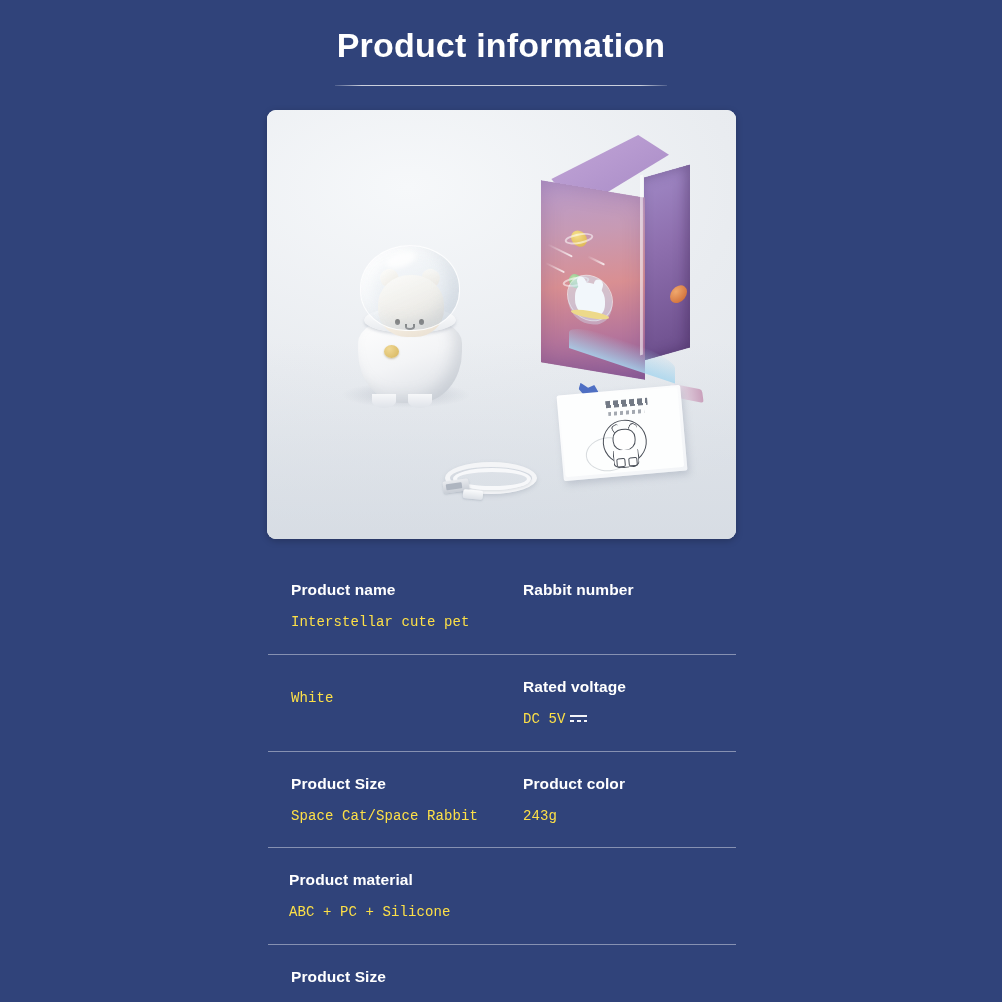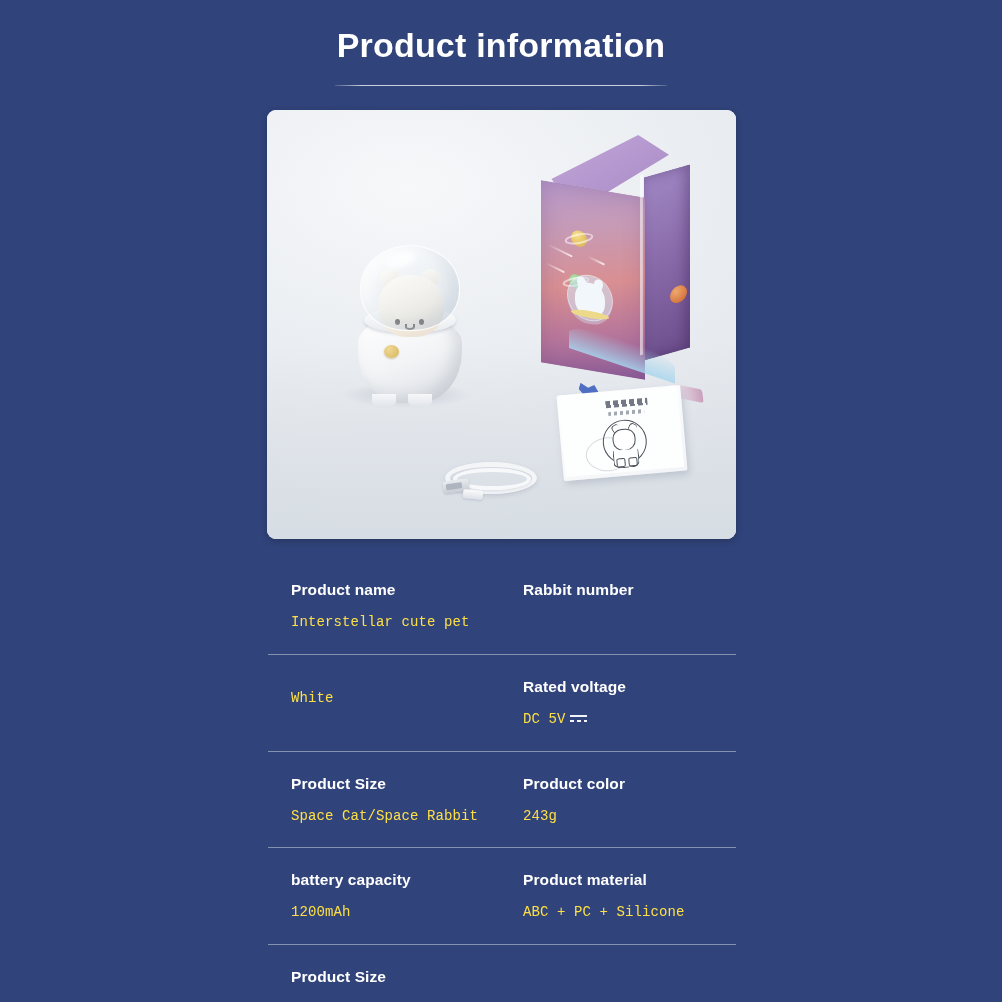--- a/index.html
+++ b/index.html
@@ -404,24 +404,20 @@
       <div class="spec-label">Product Size</div>
       <div class="spec-value">Space Cat/Space Rabbit</div>
     </div>
     <div class="spec-cell right">
       <div class="spec-label">Product color</div>
       <div class="spec-value">243g</div>
     </div>
   </div>
 
   <div class="spec-row">
-    <div class="spec-cell">
-      <div class="spec-label">battery capacity</div>
-      <div class="spec-value">1200mAh</div>
-    </div>
     <div class="spec-cell right">
       <div class="spec-label">Product material</div>
       <div class="spec-value">ABC + PC + Silicone</div>
     </div>
   </div>
 
   <div class="spec-row last">
     <div class="spec-cell">
       <div class="spec-label">Product Size</div>
 

